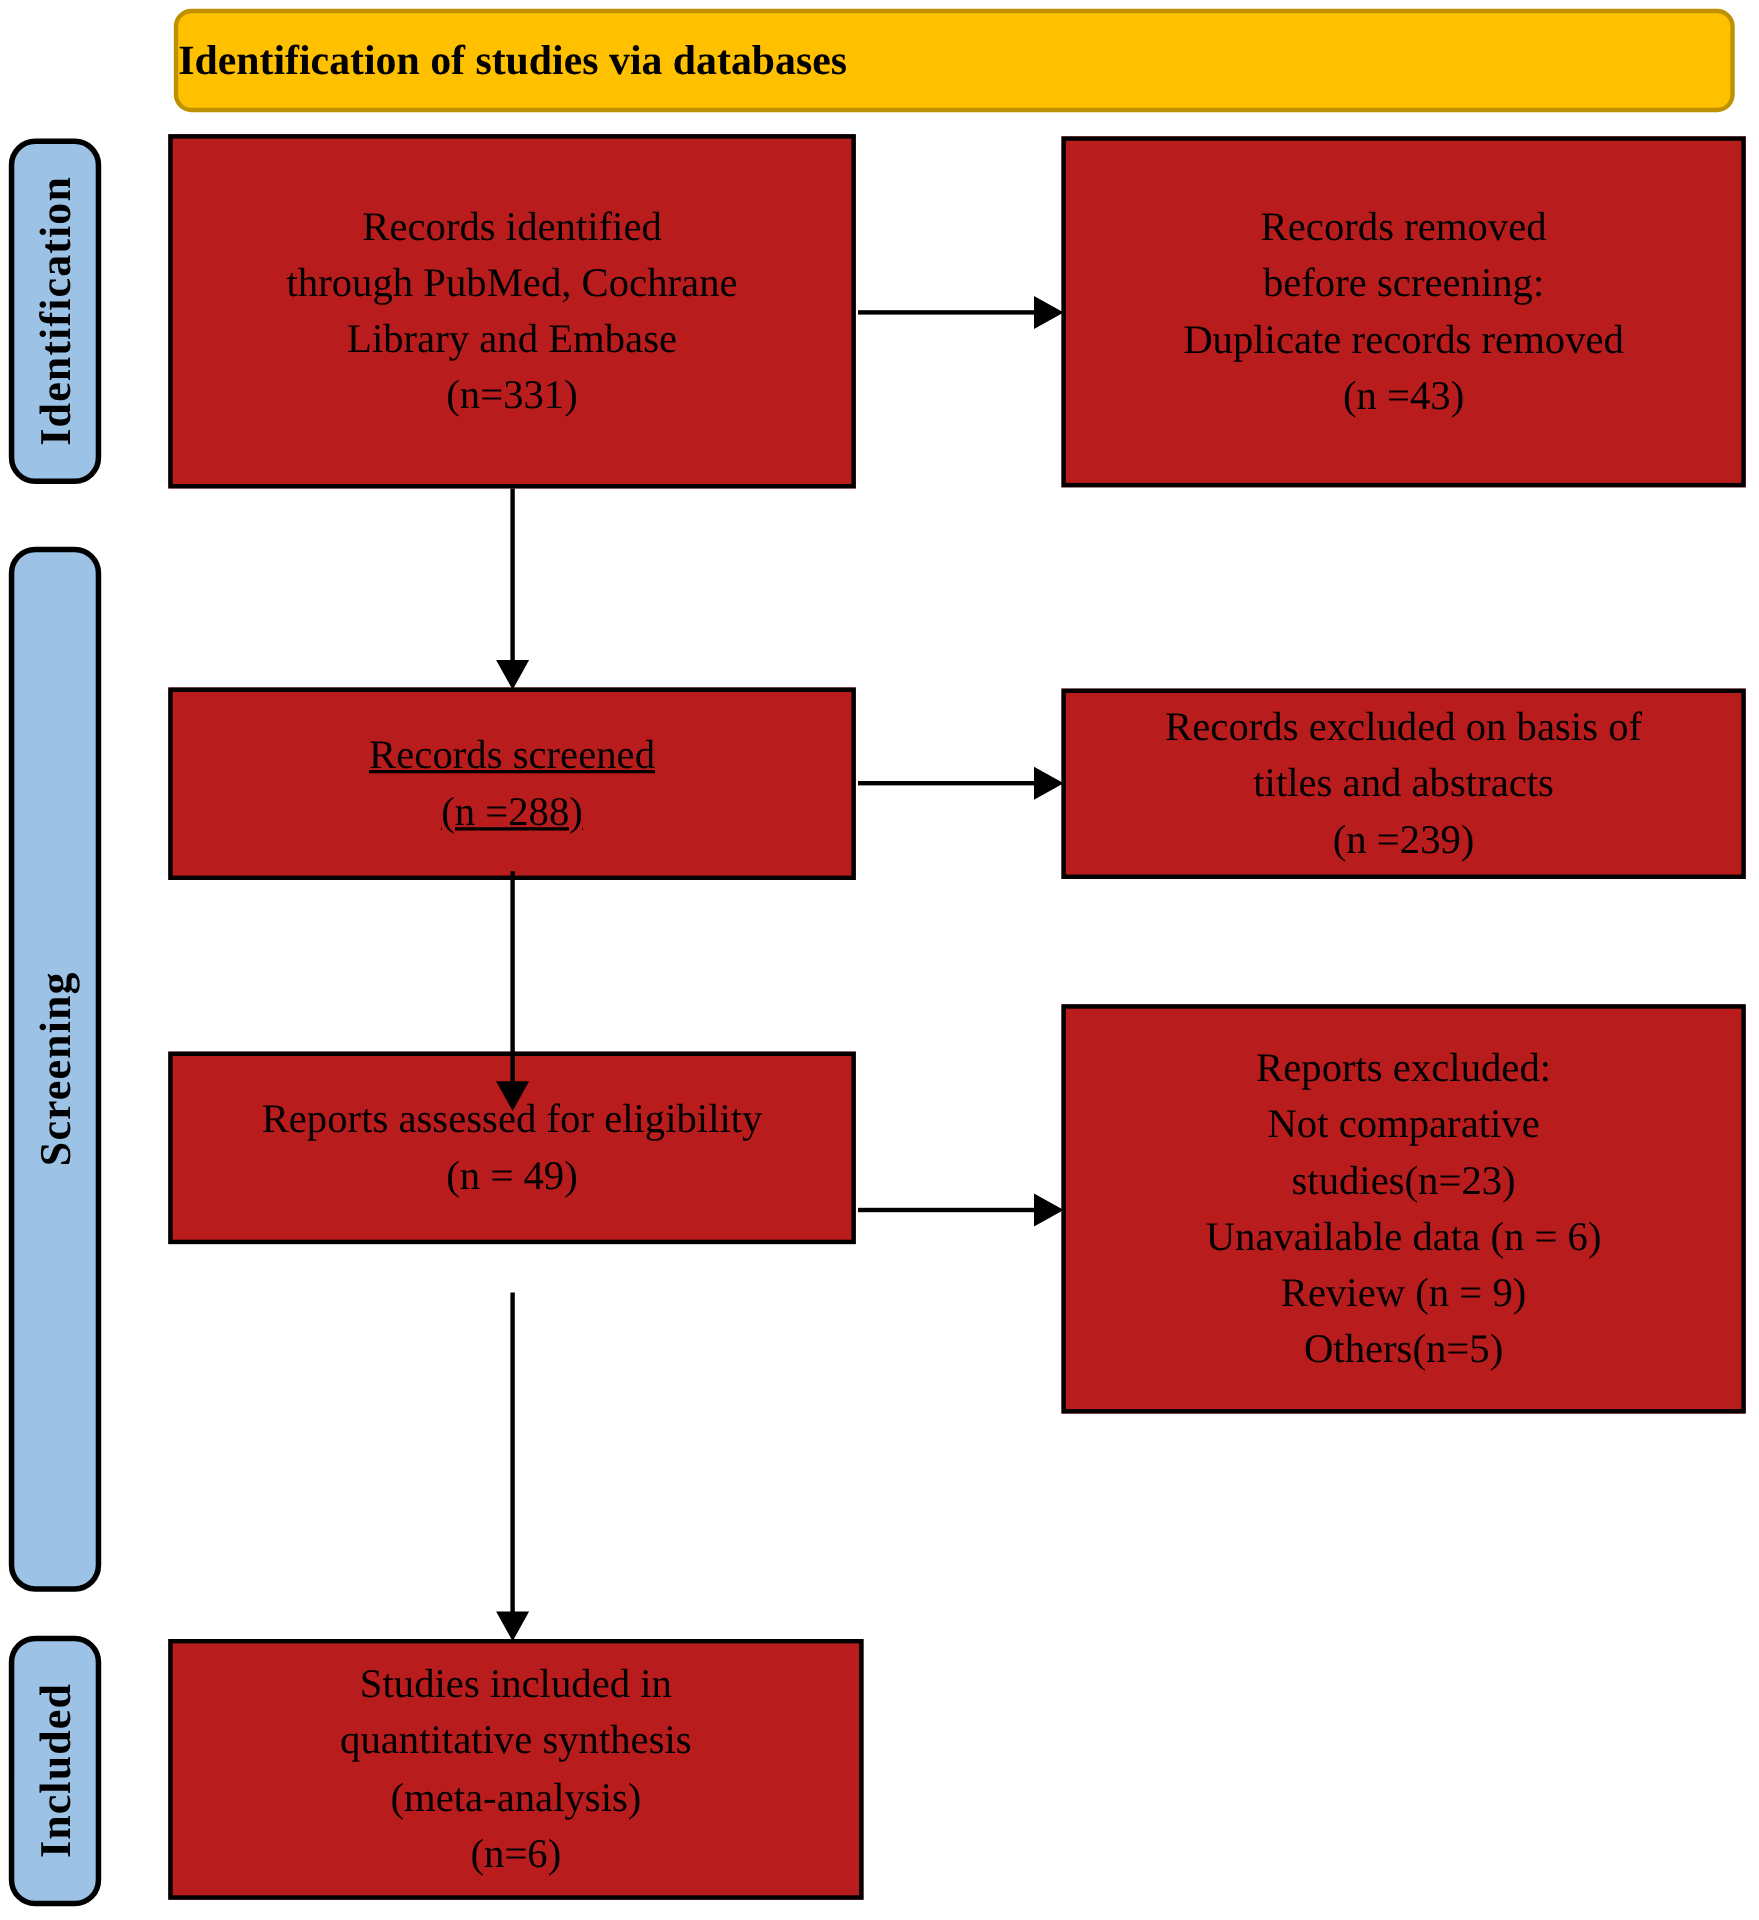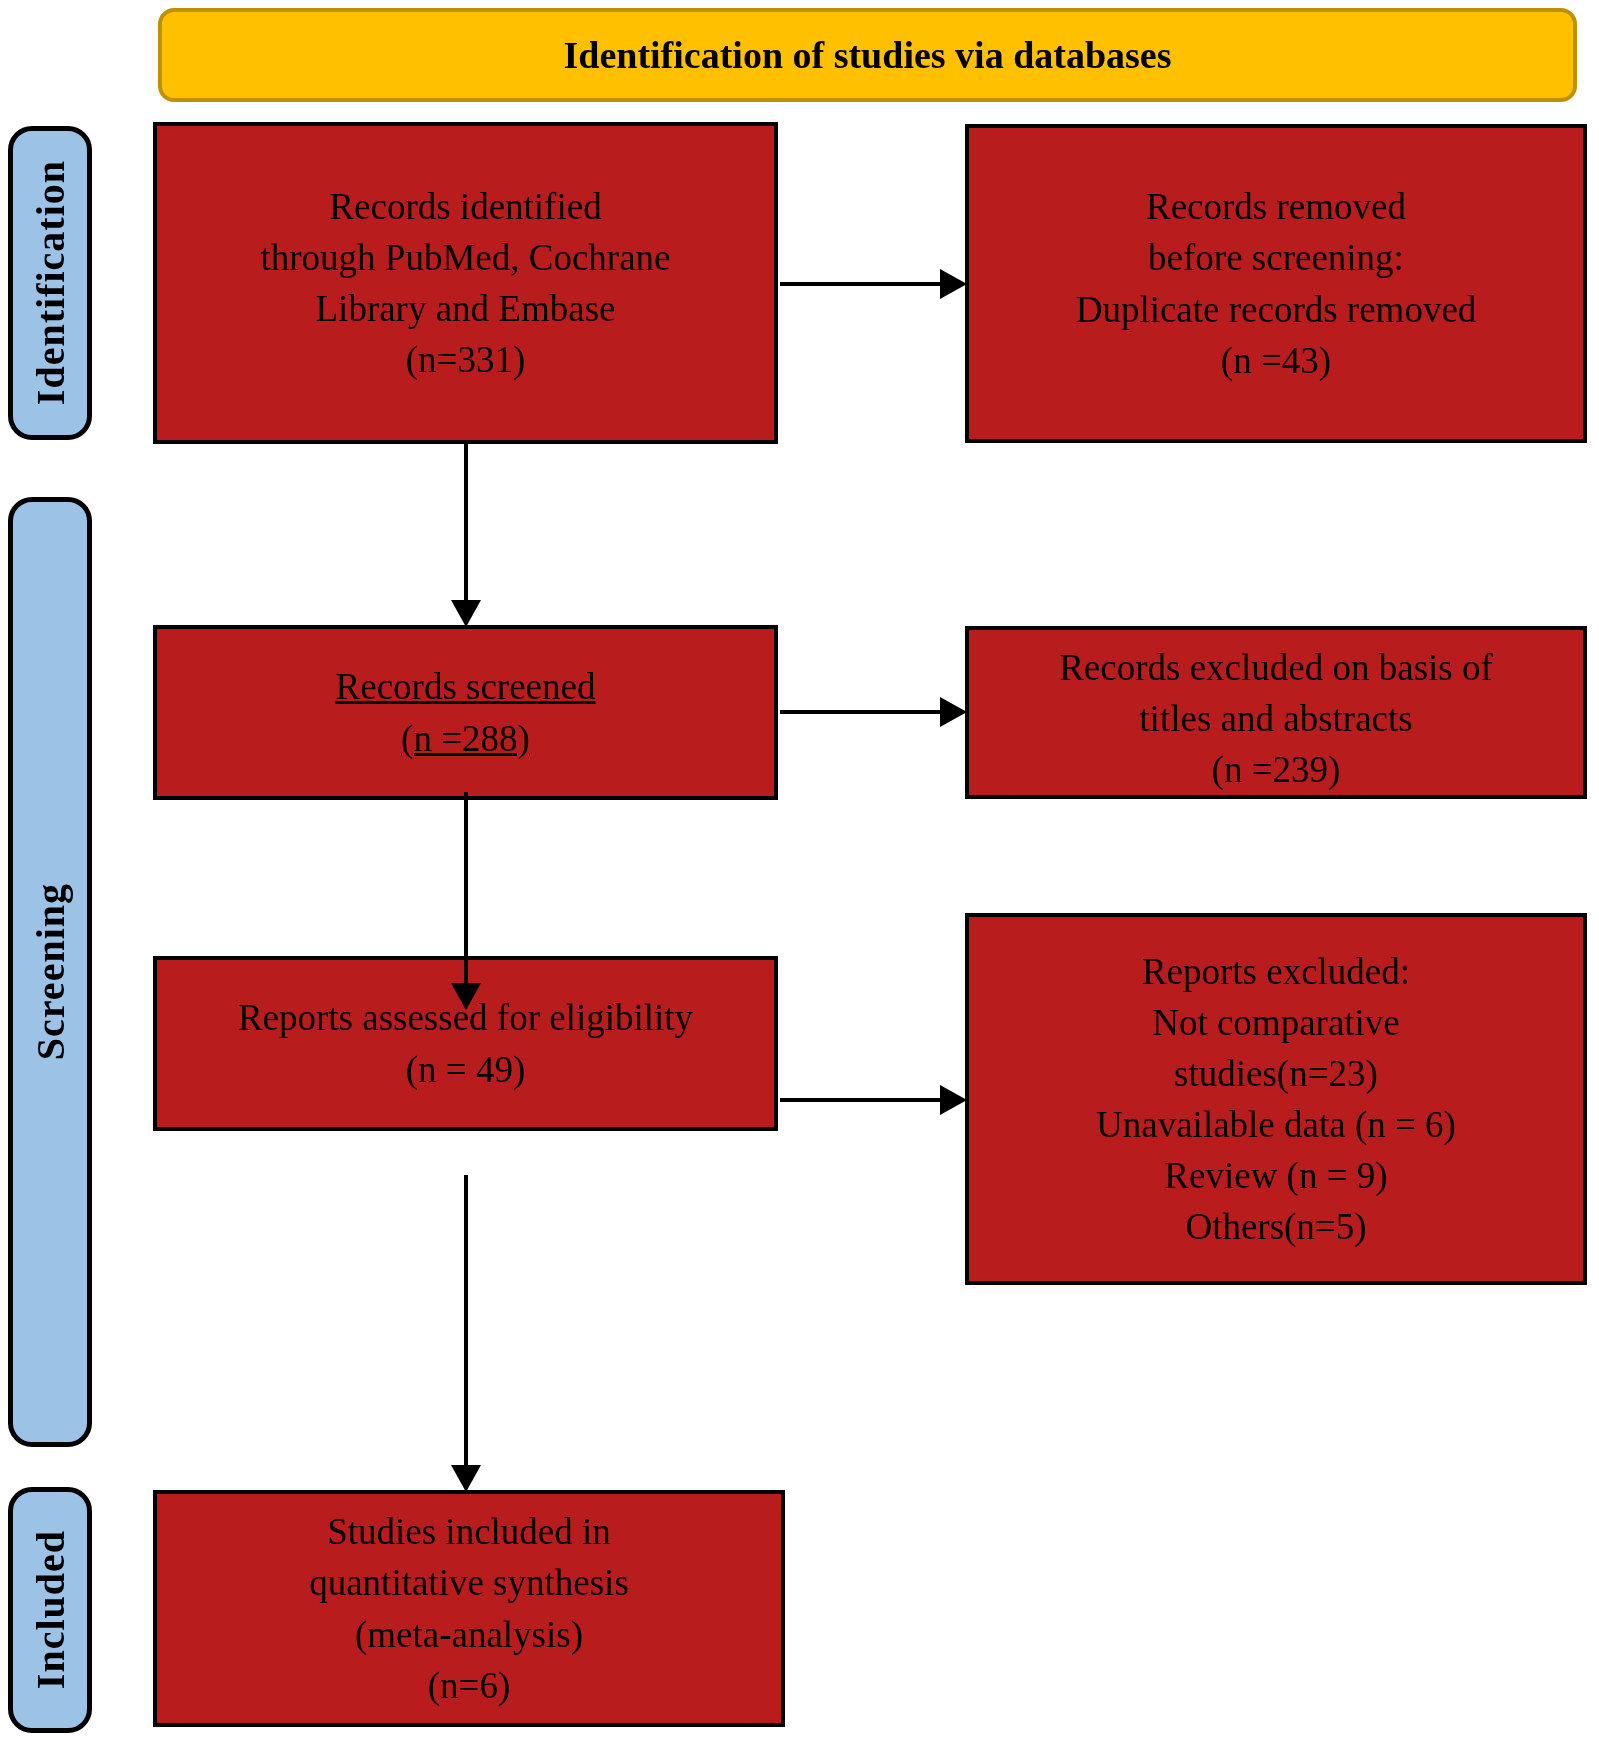--- a/index.html
+++ b/index.html
@@ -14,21 +14,21 @@
   }
 
   
   .banner {
     position: absolute;
     left: 158px; top: 8px;
     width: 1411px; height: 86px;
     background: var(--banner-fill, #FFC000);
     border: 4px solid var(--banner-border, #BF9000);
     border-radius: 16px;
-    display: flex; align-items: center; justify-content: center;
+    display: flex; align-items: center; 
     font-weight: bold;
     font-size: 38px;
   }
 
   
   .stage {
     position: absolute;
     left: 8px;
     width: 74px;
     background: var(--stage-fill, #9CC3E6);
@@ -56,21 +56,21 @@
     display: flex; align-items: center; justify-content: center;
     text-align: center;
     font-size: 37px;
     line-height: 1.38;
   }
   .flow-box .box-text { white-space: pre-line; padding: 0 14px; }
 
   .box-records-identified { left: 153px; top: 122px;  width: 617px; height: 314px; }
   .box-records-removed    { left: 965px; top: 124px;  width: 614px; height: 311px; }
   .box-records-screened   { left: 153px; top: 625px;  width: 617px; height: 167px; text-decoration: underline; }
-  .box-records-excluded   { left: 965px; top: 626px;  width: 614px; height: 165px; align-items: flex-end; }
+  .box-records-excluded   { left: 965px; top: 626px;  width: 614px; height: 165px; }
   .box-reports-assessed   { left: 153px; top: 956px; width: 617px; height: 167px; }
   .box-reports-excluded   { left: 965px; top: 913px;  width: 614px; height: 364px; }
   .box-studies-included   { left: 153px; top: 1490px; width: 624px; height: 229px; }
 
   
   .arrow { position: absolute; }
   .arrow .shaft { position: absolute; background: #000000; }
   .arrow .head  { position: absolute; width: 0; height: 0; }
 
   .arrow.h { height: 30px; }

